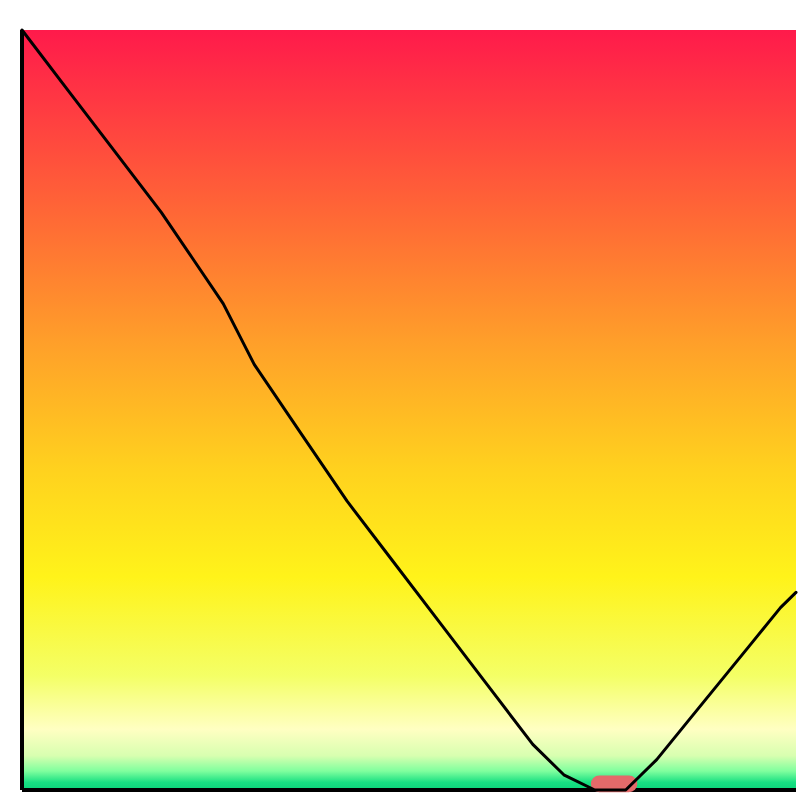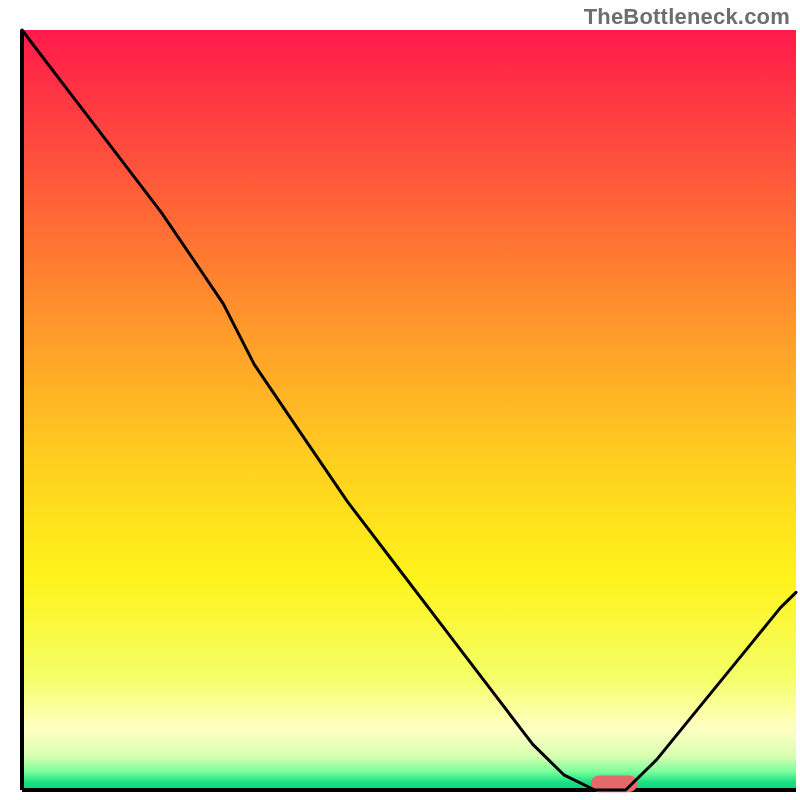--- a/index.html
+++ b/index.html
@@ -28,21 +28,20 @@
   svg {
     position: absolute;
     left: 0;
     top: 0;
   }
 </style>
 </head>
 <body>
 <div class="wrap">
 
-  <div class="watermark">TheBottleneck.com</div>
 
   <svg id="chart-svg" width="800" height="800" viewBox="0 0 800 800">
       <defs>
         <linearGradient id="bg-grad" x1="0" y1="0" x2="0" y2="1">
           <stop offset="0%" stop-color="#ff1a4b"></stop>
           <stop offset="10%" stop-color="#ff3a42"></stop>
           <stop offset="25%" stop-color="#ff6a35"></stop>
           <stop offset="42%" stop-color="#ffa229"></stop>
           <stop offset="57.99999999999999%" stop-color="#ffd21e"></stop>
           <stop offset="72%" stop-color="#fff31a"></stop>

